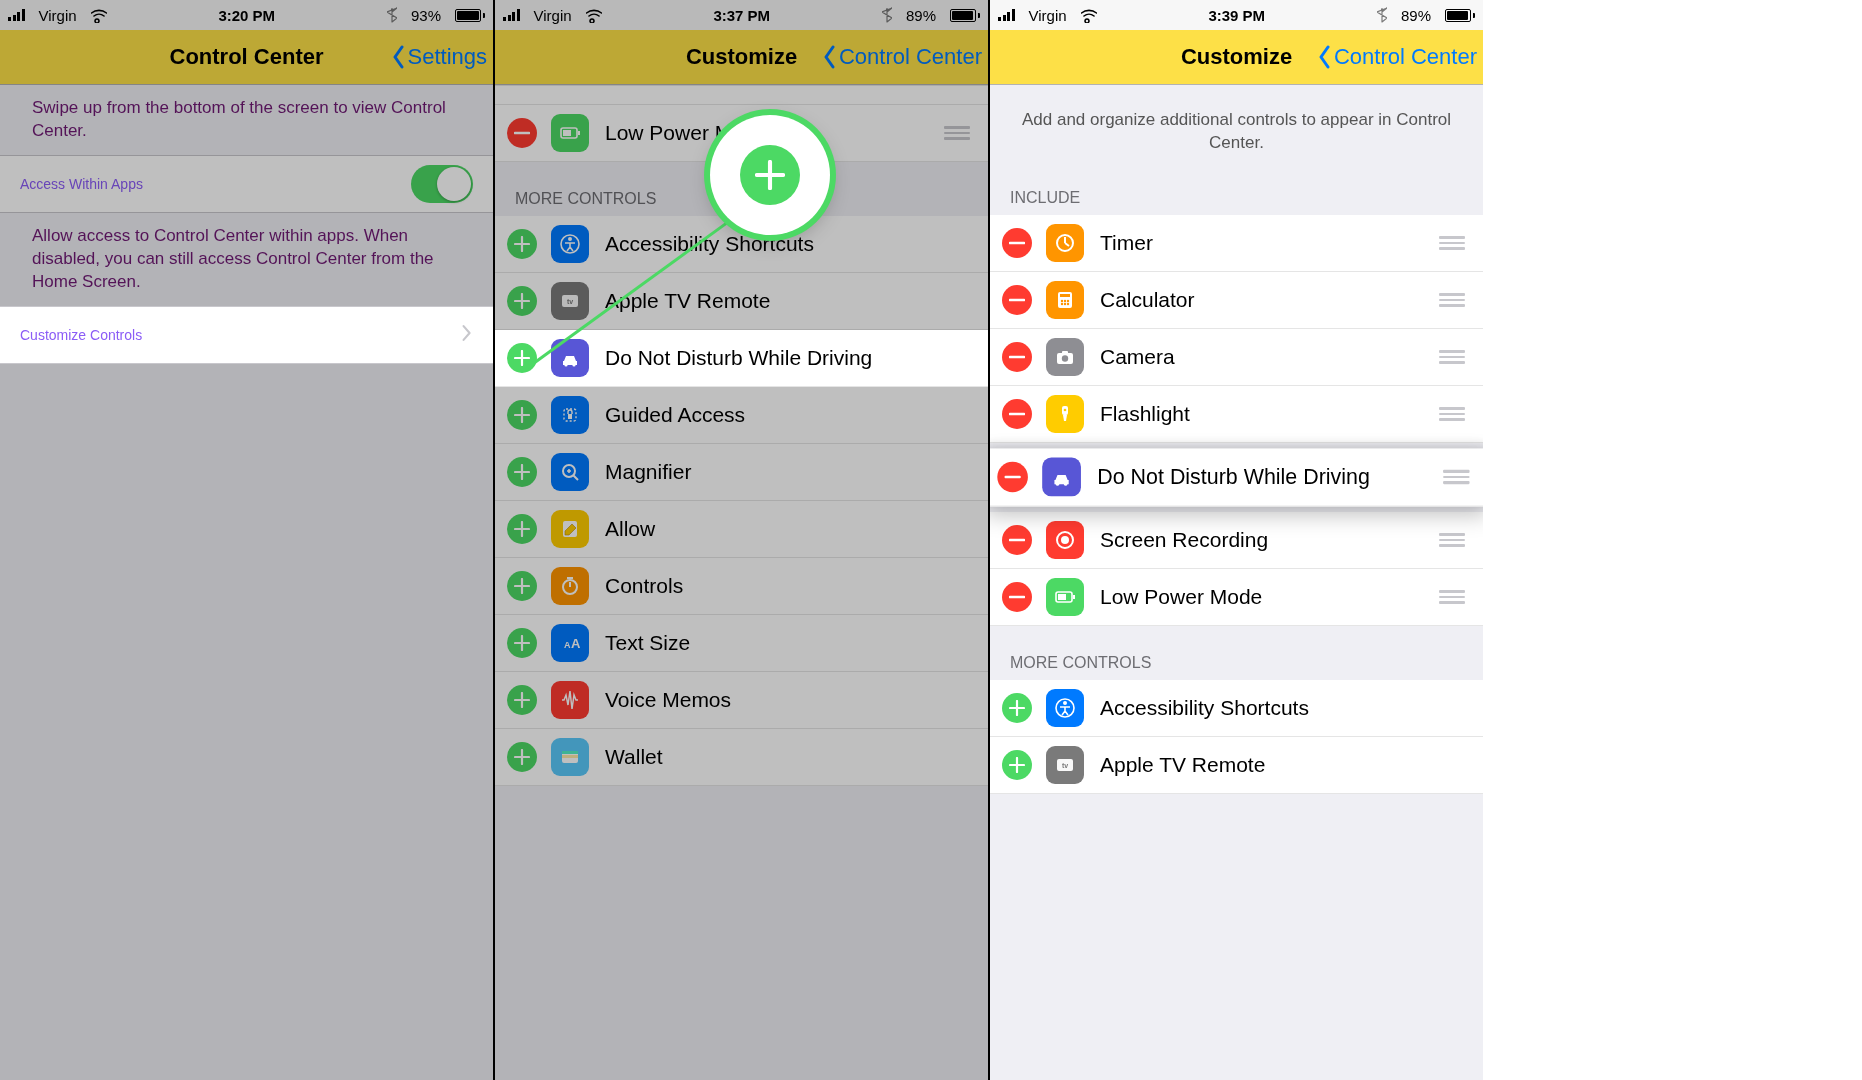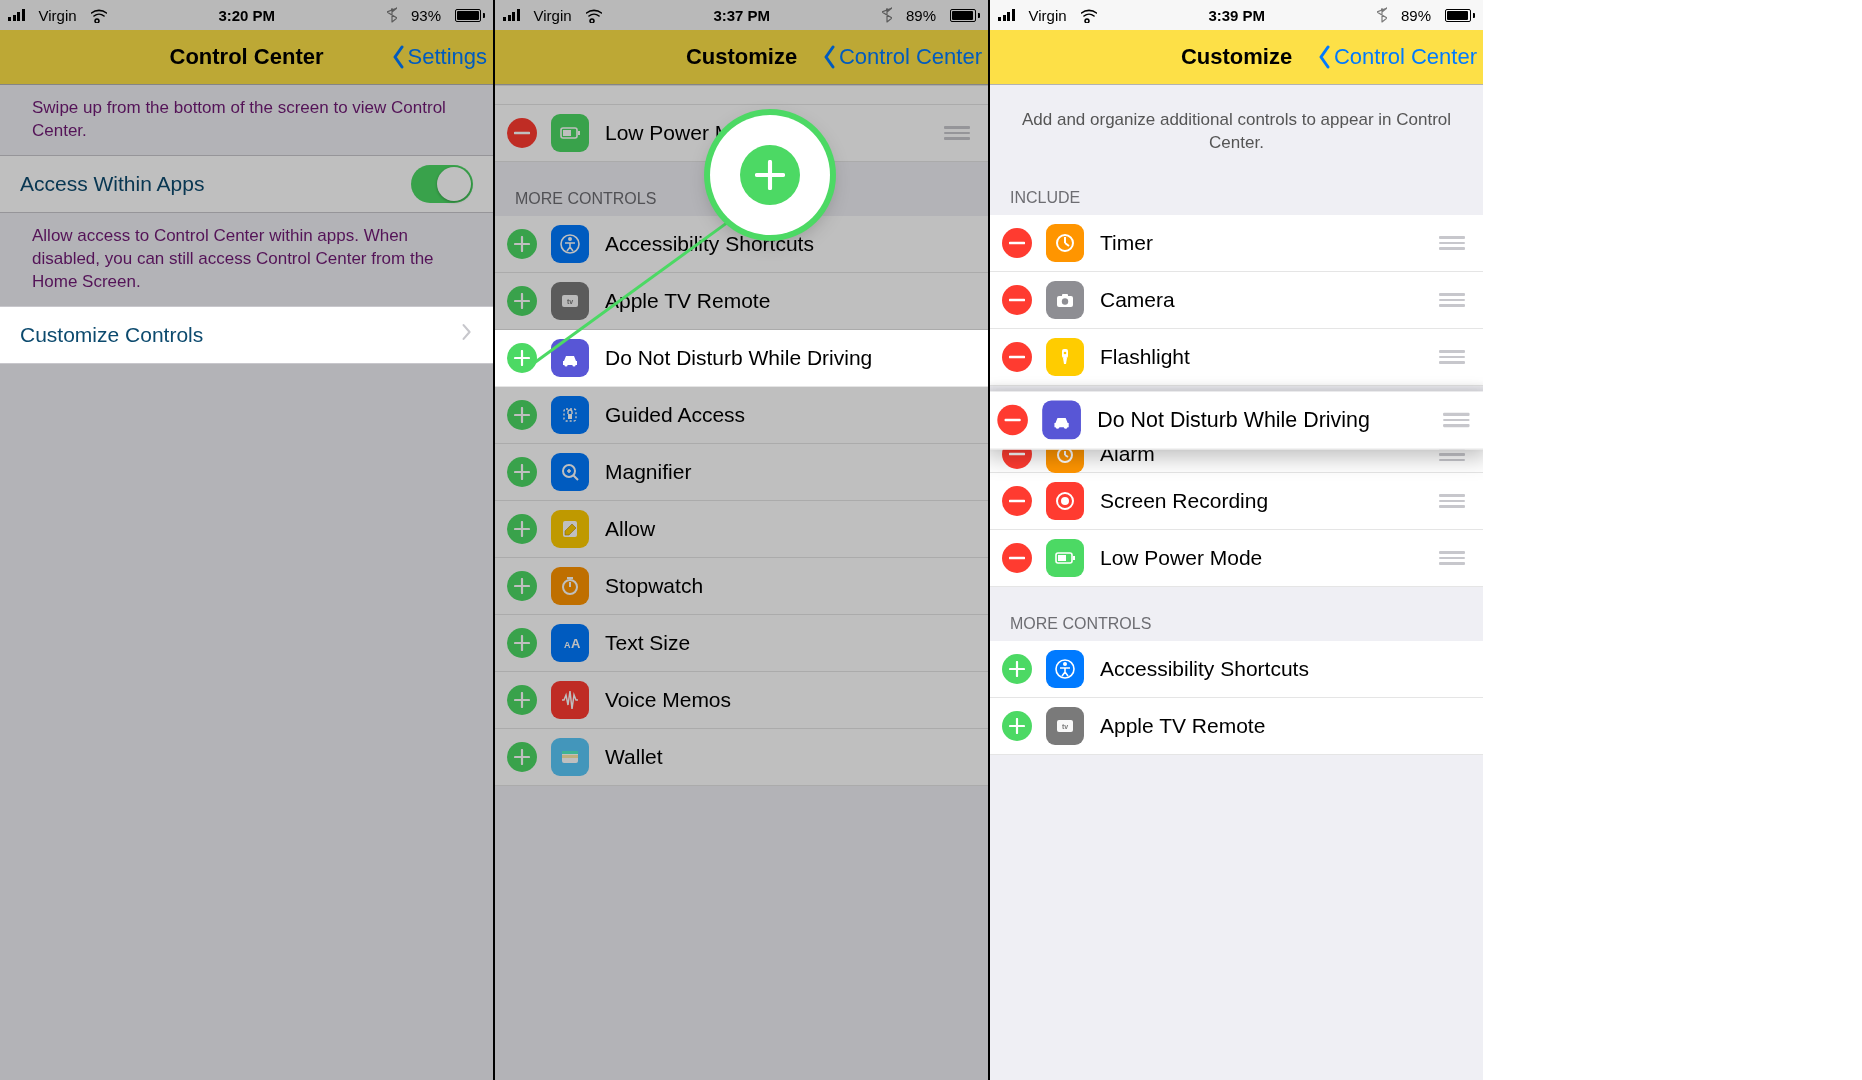--- a/index.html
+++ b/index.html
@@ -78,22 +78,22 @@
   }
   .desc.center { text-align: center; color:#555;}
 
   
   .cell-group { background:#fff; border-top:1px solid #c8c7cc; border-bottom:1px solid #c8c7cc; }
   .cell {
     min-height: 56px;
     display: flex;
     align-items: center;
     padding: 0 20px;
-    font-size: 21px;
-    color:#0c4a6e;
+    font-size: 14px;
+    color:#8b5cf6;
     border-bottom: 1px solid #e0e0e0;
     background:#fff;
     position:relative;
   }
   .cell:last-child { border-bottom: none; }
   .cell.highlight { z-index: 10; position: relative; gap: 38px; }
 
   .toggle {
     margin-left: auto;
     width: 62px; height: 38px;
@@ -499,21 +499,21 @@
     <div class="action-btn add">
         <svg viewBox="0 0 16 16">
           <use href="#plus"></use>
         </svg>
       </div>
     <div class="app-icon bg-orange">
         <svg viewBox="0 0 22 22">
           <use href="#i-stop"></use>
         </svg>
       </div>
-    <span>Stopwatch</span>
+    <span>Controls</span>
   </div>
   <div class="row">
     <div class="action-btn add">
         <svg viewBox="0 0 16 16">
           <use href="#plus"></use>
         </svg>
       </div>
     <div class="app-icon bg-blue">
         <svg viewBox="0 0 22 22">
           <use href="#i-text"></use>
@@ -620,20 +620,38 @@
         <span></span>
         <span></span>
       </div>
   </div>
   <div class="row">
     <div class="action-btn remove">
         <svg viewBox="0 0 16 16">
           <use href="#minus"></use>
         </svg>
       </div>
+    <div class="app-icon bg-orange">
+        <svg viewBox="0 0 22 22">
+          <use href="#i-calc"></use>
+        </svg>
+      </div>
+    <span>Calculator</span>
+    <div class="drag-handle">
+        <span></span>
+        <span></span>
+        <span></span>
+      </div>
+  </div>
+  <div class="row">
+    <div class="action-btn remove">
+        <svg viewBox="0 0 16 16">
+          <use href="#minus"></use>
+        </svg>
+      </div>
     <div class="app-icon bg-gray">
         <svg viewBox="0 0 22 22">
           <use href="#i-camera"></use>
         </svg>
       </div>
     <span>Camera</span>
     <div class="drag-handle">
         <span></span>
         <span></span>
         <span></span>
@@ -670,38 +688,20 @@
         </svg>
       </div>
     <span>Do Not Disturb While Driving</span>
     <div class="drag-handle">
         <span></span>
         <span></span>
         <span></span>
       </div>
   </div>
 
-  <div class="row" style="height:36px;margin-top:-18px;">
-    <div class="action-btn remove">
-        <svg viewBox="0 0 16 16">
-          <use href="#minus"></use>
-        </svg>
-      </div>
-    <div class="app-icon bg-orange">
-        <svg viewBox="0 0 22 22">
-          <use href="#i-alarm"></use>
-        </svg>
-      </div>
-    <span>Alarm</span>
-    <div class="drag-handle">
-        <span></span>
-        <span></span>
-        <span></span>
-      </div>
-  </div>
   <div class="row">
     <div class="action-btn remove">
         <svg viewBox="0 0 16 16">
           <use href="#minus"></use>
         </svg>
       </div>
     <div class="app-icon bg-red">
         <svg viewBox="0 0 22 22">
           <use href="#i-rec"></use>
         </svg>

